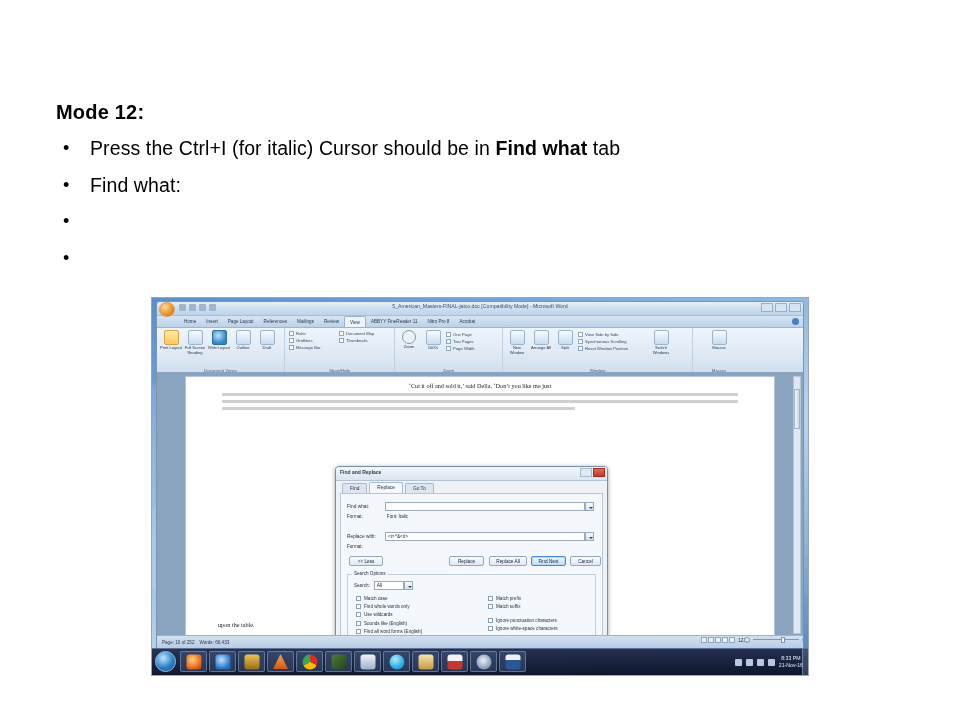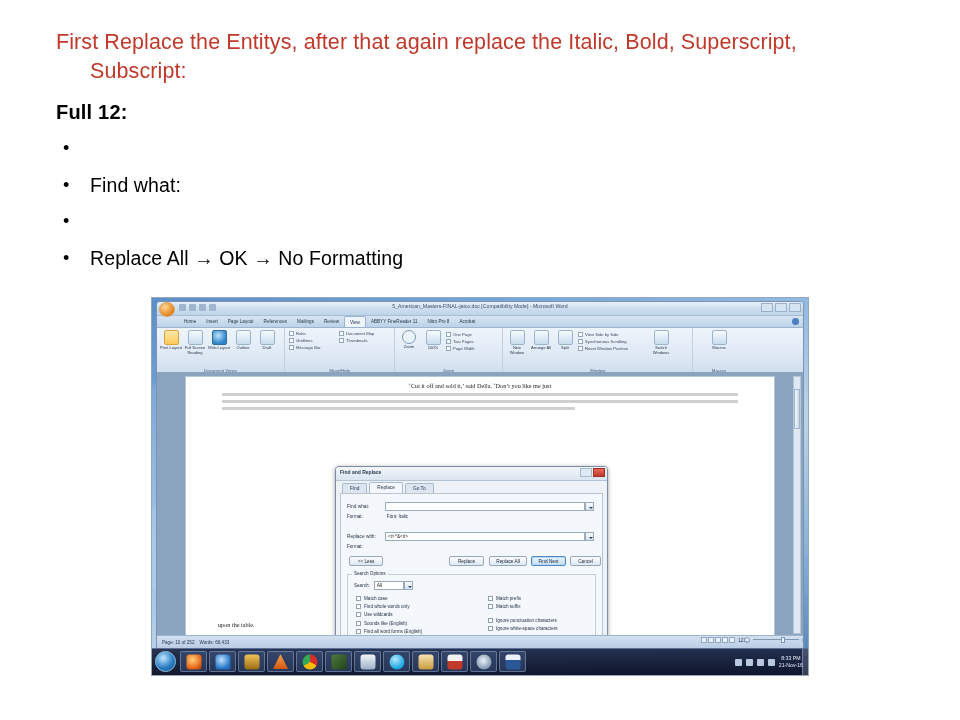--- a/index.html
+++ b/index.html
@@ -238,41 +238,37 @@
   }
   .trayico{width:7px;height:7px;background:#b9c8de;border-radius:1px;}
   .clock{text-align:center;color:#e8eefa;font-size:5.2px;line-height:7px;padding-right:2px;}
   .showdesk{position:absolute;right:0;top:0;width:5px;height:26px;background:rgba(190,210,235,.22);border-left:1px solid rgba(190,210,235,.4);}
 </style>
 </head>
 <body>
 
 <div class="slide">
 
-  <div class="slide-title">
-    <span>First Replace the Entitys, after that again replace the Italic, Bold, Superscript,</span>
-    <span class="l2">Subscript:</span>
-  </div>
-
-  <div class="step">Full 12:</div>
+
+  <div class="step">Mode 12:</div>
 
   <div class="bullets">
     <div class="bullet">
       <span class="dot">•</span>
+      <span class="btxt"><span>Press the Ctrl+I (for italic) Cursor should be in </span><b>Find what</b><span> tab</span></span>
     </div>
     <div class="bullet">
       <span class="dot">•</span>
       <span class="btxt">Find what:</span>
     </div>
     <div class="bullet">
       <span class="dot">•</span>
     </div>
     <div class="bullet">
       <span class="dot">•</span>
-      <span class="btxt">Replace All → OK → No Formatting</span>
     </div>
   </div>
 
   <div class="shot">
     <div class="desktop">
       <div class="desk-swirl"></div>
       <div class="desk-swirl2"></div>
     </div>
 
     <div class="word">

